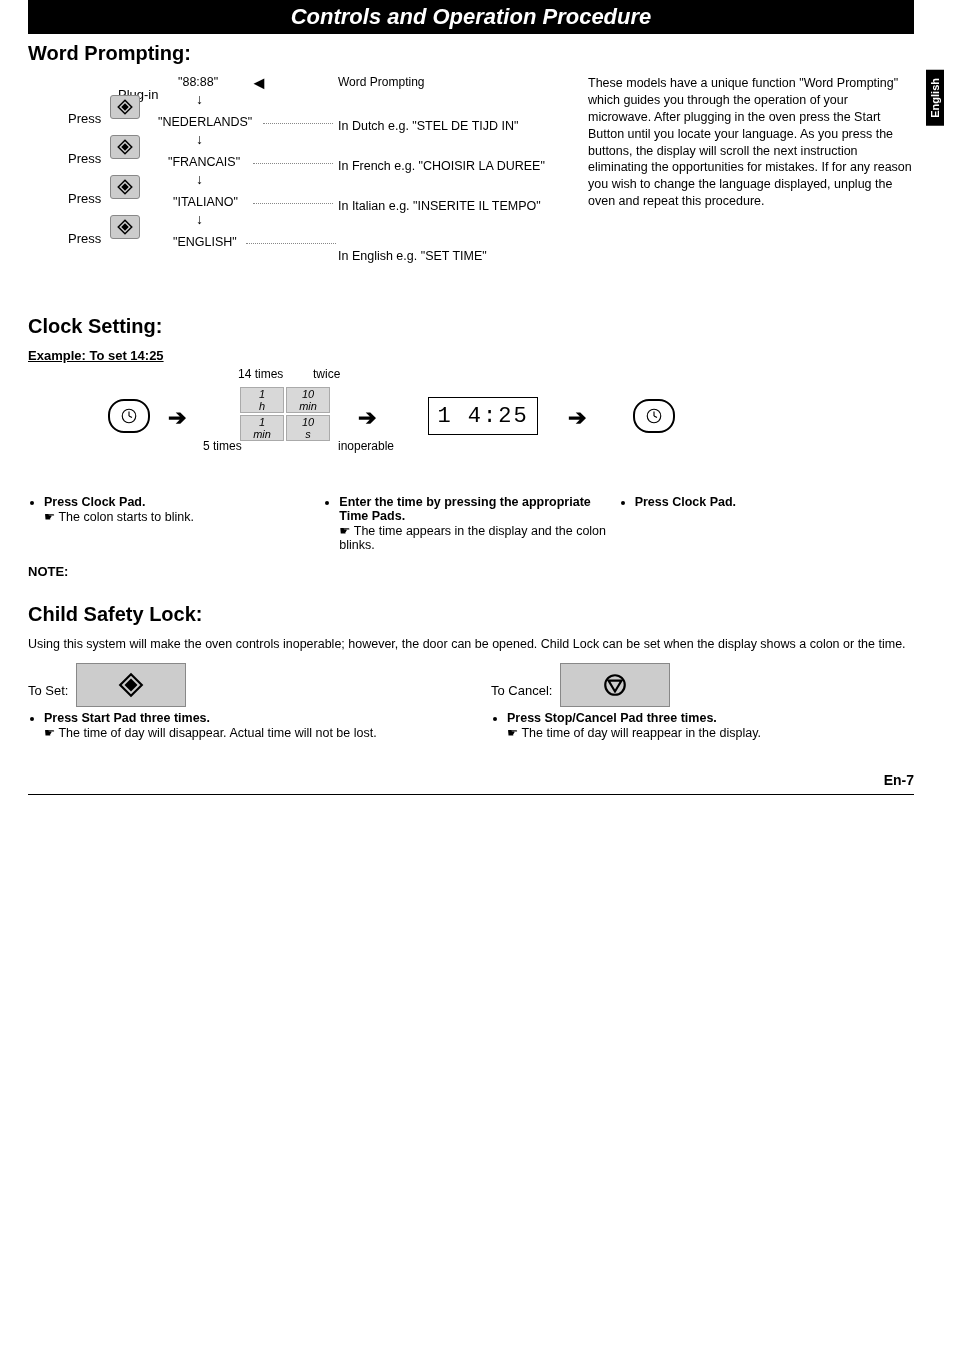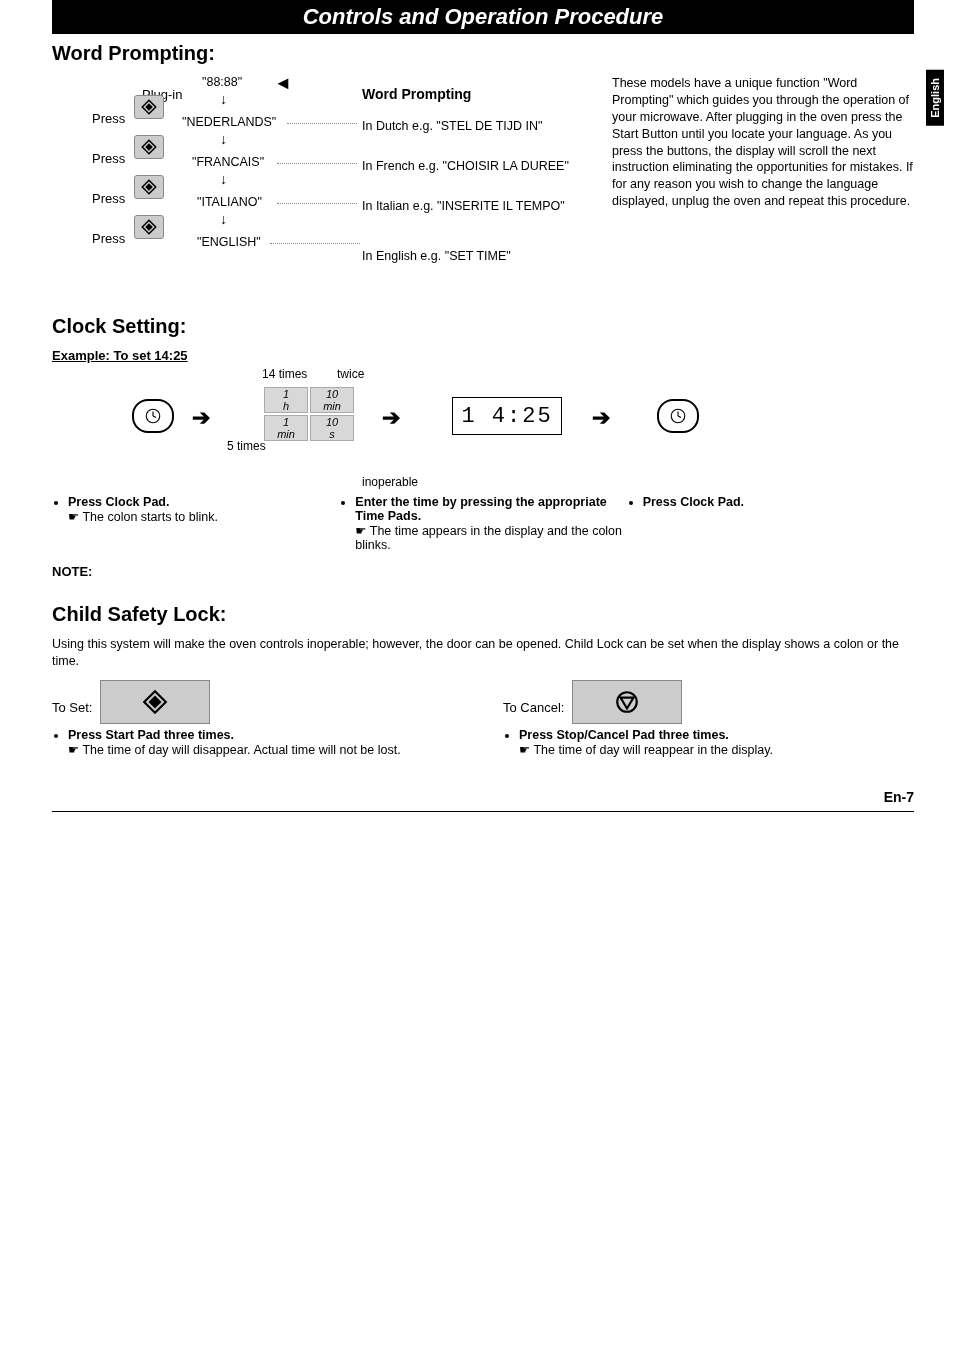--- a/index.html
+++ b/index.html
@@ -5,21 +5,21 @@
   * { box-sizing: border-box; margin: 0; padding: 0; }
   body {
     font-family: Arial, Helvetica, sans-serif;
     font-size: 13px;
     color: #000;
     background: #fff;
     width: 954px;
     position: relative;
   }
   .page {
-    padding: 0 40px 20px 52px;
+    padding: 0 40px 20px 28px;
   }
   .banner {
     background: #000;
     color: #fff;
     font-style: italic;
     font-weight: bold;
     font-size: 22px;
     text-align: center;
     padding: 4px 0;
     margin-bottom: 8px;
@@ -51,21 +51,21 @@
     width: 30px; height: 24px;
     background: #ccc;
     border: 1px solid #888;
     border-radius: 3px;
     display: flex; align-items: center; justify-content: center;
   }
   .start-btn svg { width: 18px; height: 18px; }
   .lang-label { position: absolute; font-size: 12.5px; }
   .down-arrow { position: absolute; font-size: 14px; }
   .dots { position: absolute; border-top: 1px dotted #888; height: 1px; }
-  .wp-title { position: absolute; font-weight: bold; font-size: 14px; margin-top: 11px; }
+  .wp-title { position: absolute; font-weight: normal; font-size: 12px; }
   .desc-text { position: absolute; font-size: 12.5px; }
   .left-arrow { position: absolute; font-size: 18px; font-weight: bold; }
 
   .clock-subtitle { font-weight: bold; text-decoration: underline; font-size: 13px; }
   .clock-diagram { position: relative; height: 120px; margin-top: 4px; }
   .clock-pad {
     position: absolute;
     width: 42px; height: 34px;
     border: 2px solid #000; border-radius: 16px;
     display:flex; align-items:center; justify-content:center;
@@ -215,21 +215,21 @@
             <td><span>1</span><br><span>h</span></td>
           <td><span>10</span><br><span>min</span></td>
           </tr>
       <tr>
             <td><span>1</span><br><span>min</span></td>
           <td><span>10</span><br><span>s</span></td>
           </tr>
     </tbody>
       </table>
     <span class="grid-label" style="left:175px; top:72px;">5 times</span>
-    <span class="grid-label" style="left:310px; top:72px;margin-top:36px;">inoperable</span>
+    <span class="grid-label" style="left:310px; top:72px;">inoperable</span>
 
     <span class="big-arrow" style="left:330px; top:38px;">➔</span>
 
     <span class="display-box" style="left:400px; top:30px;">1 4:25</span>
 
     <span class="big-arrow" style="left:540px; top:38px;">➔</span>
 
     <span class="clock-pad" style="left:605px; top:32px;">
       <svg width="18" height="18" viewBox="0 0 24 24">
           <circle cx="12" cy="12" r="9" fill="none" stroke="#000" stroke-width="1.5"></circle>

